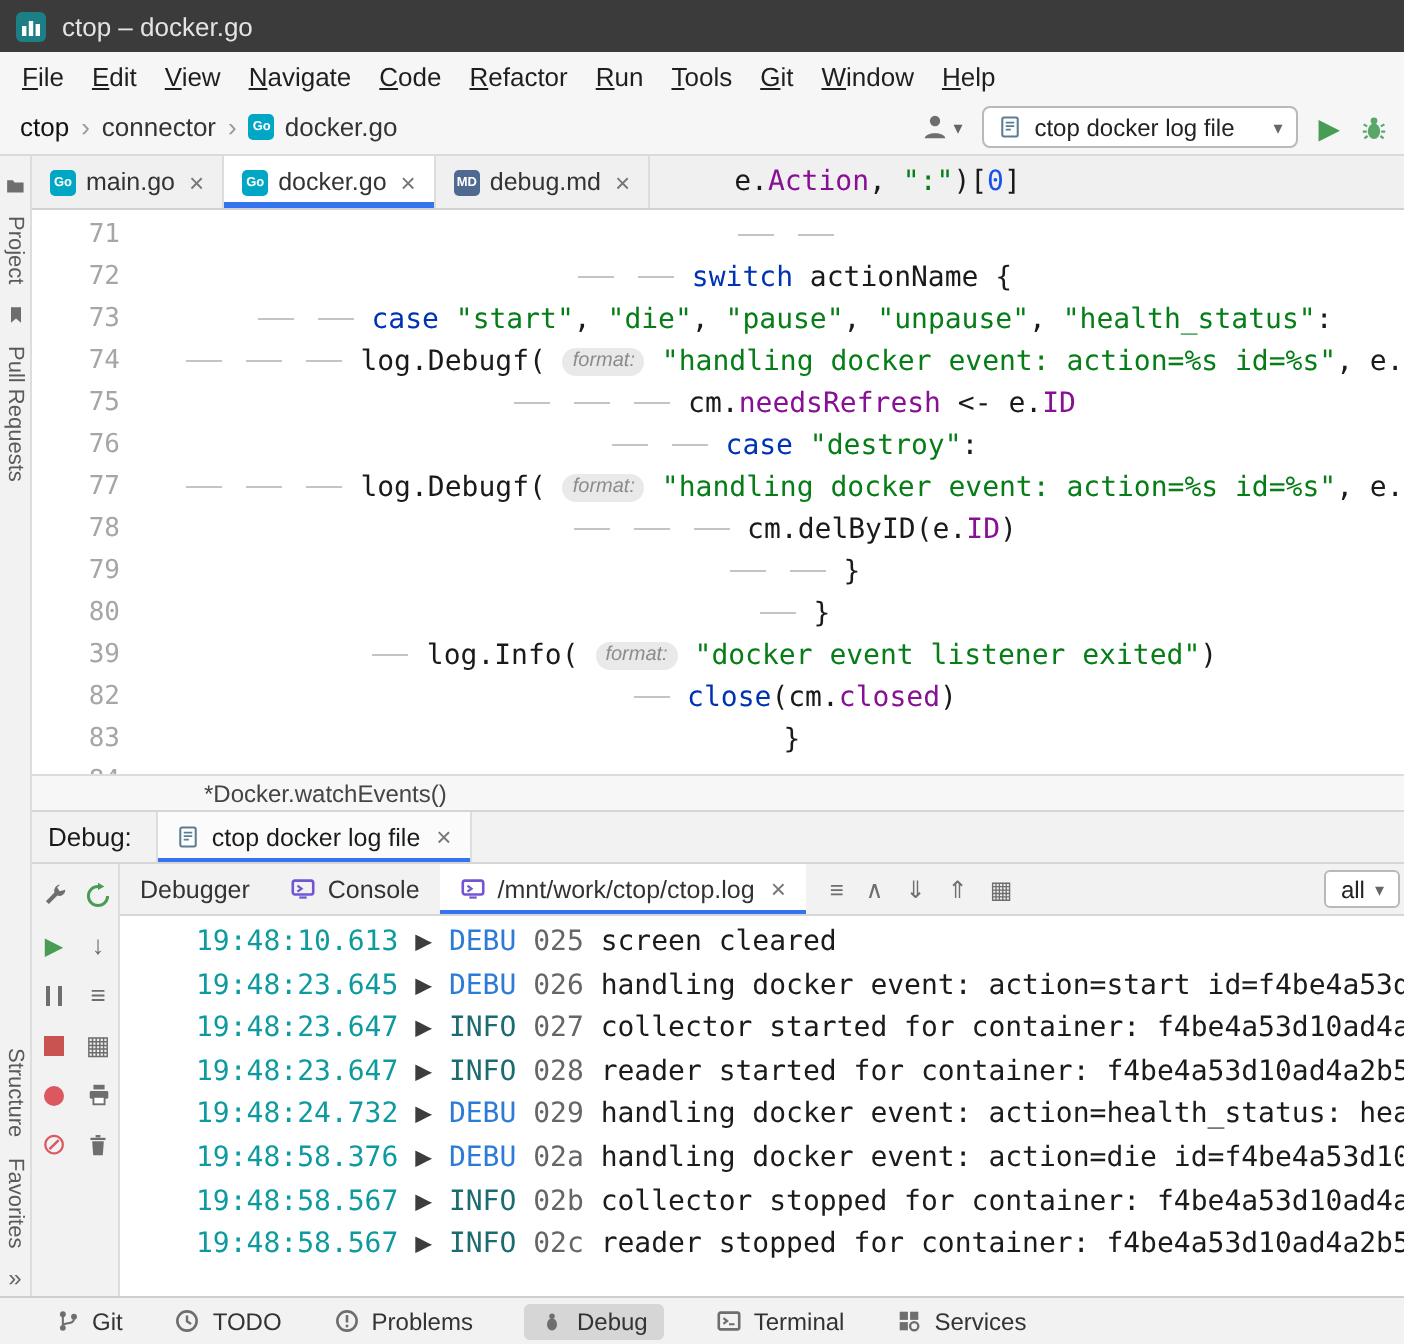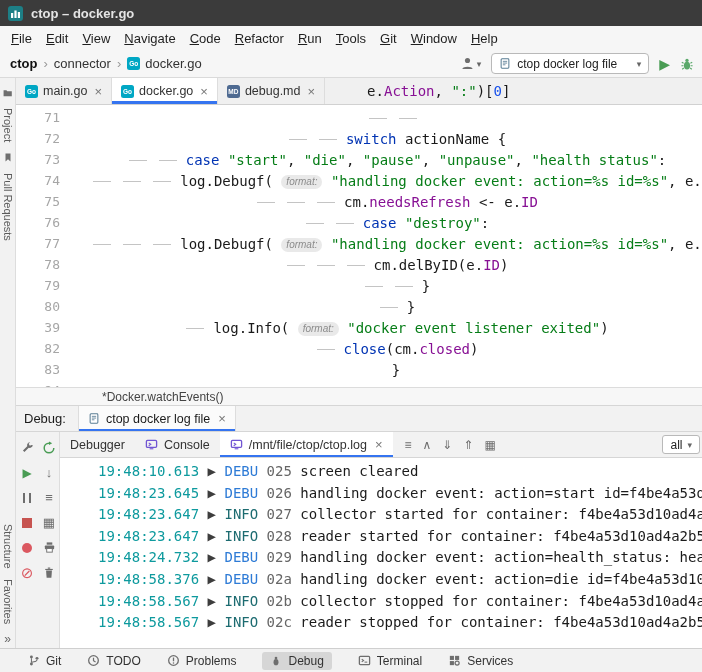--- a/index.html
+++ b/index.html
@@ -2,32 +2,32 @@
 <html><head>
 <meta charset="utf-8">
 <style>
   * { box-sizing: border-box; margin: 0; padding: 0; }
   html,body { width:702px; height:672px; overflow:hidden; }
   body { font-family:"Liberation Sans",sans-serif; background:#fff; }
   .window { width:702px; height:672px; display:flex; flex-direction:column; background:#fff; }
 
   
   .titlebar { height:26px; background:#3b3b3b; display:flex; align-items:center; padding:0 8px; gap:8px; flex:none; }
-  .titlebar .title { color:#e4e4e4; font-size:13px; font-weight:bold; }
+  .titlebar .title { color:#e4e4e4; font-size:13px; font-weight:normal; }
 
   
   .menubar { height:22px; background:#f6f6f6; display:flex; align-items:center; padding:12px 4px; flex:none; }
   .menu-item { font-size:13px; color:#1f1f1f; padding:0 7px; }
   .menu-item::first-letter { text-decoration:underline; }
 
   
   .toolbar { height:28px; background:#f6f6f6; border-bottom:1px solid #dadada; display:flex; align-items:center; padding:0 8px; flex:none; }
   .breadcrumb { display:flex; align-items:center; font-size:13px; color:#333; }
   .crumb { display:flex; align-items:center; gap:5px; padding:0 2px; }
-  .crumb-root { font-weight:bold; color:#111; }
+  .crumb-root { font-weight:normal; color:#111; }
   .crumb-sep { color:#9a9a9a; padding:0 4px; }
   .toolbar-right { margin-left:auto; display:flex; align-items:center; gap:10px; }
   .user-widget { display:flex; align-items:center; gap:2px; }
   .combo { height:21px; background:#fff; border:1px solid #b9b9b9; border-radius:4px; display:flex; align-items:center; gap:6px; padding:0 7px; font-size:12px; color:#222; min-width:158px; }
   .combo-arrow { color:#666; font-size:9px; margin-left:auto; }
   .play-glyph { color:#499c54; font-size:14px; line-height:1; }
 
   
   .main-row { flex:1; display:flex; min-height:0; }
   .stripe { width:16px; background:#f2f2f2; border-right:1px solid #ddd; display:flex; flex-direction:column; align-items:center; flex:none; }
@@ -347,21 +347,21 @@
                   <span>Console</span>
                 </div>
                 <div class="dbg-tab selected">
                   <span style="display:flex">
                     <svg width="13" height="13" viewBox="0 0 14 14">
                       <rect x="1.5" y="2.5" width="11" height="7.5" rx="1.2" fill="none" stroke="#7155d3" stroke-width="1.4"></rect>
                       <path d="M4 5.2l2.2 1.6L4 8.4" fill="none" stroke="#7155d3" stroke-width="1.2"></path>
                       <rect x="5" y="11" width="4" height="1.2" fill="#7155d3"></rect>
                     </svg>
                   </span>
-                  <span>/mnt/file/ctop/ctop.log</span>
+                  <span>/mnt/work/ctop/ctop.log</span>
                   <span class="tab-close">×</span>
                 </div>
               </div>
             <div class="dbg-toolicons">
               <span>≡</span>
               <span>∧</span>
               <span>⇓</span>
               <span>⇑</span>
               <span>▦</span>
             </div>

